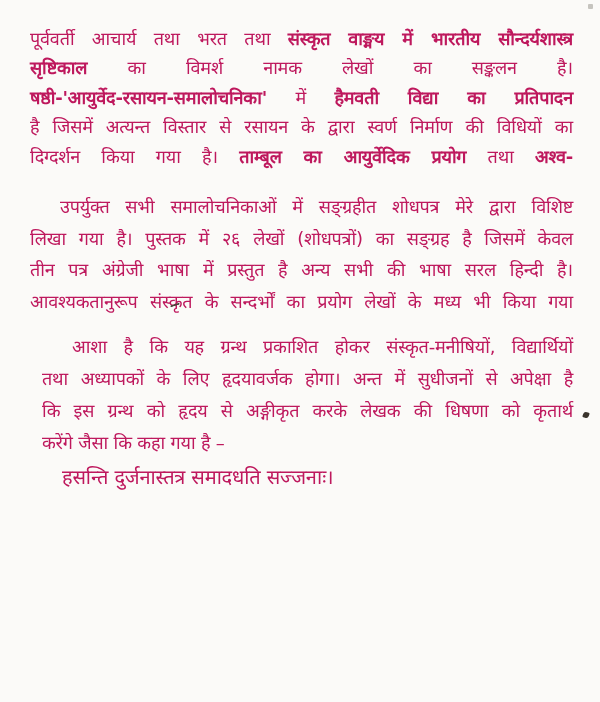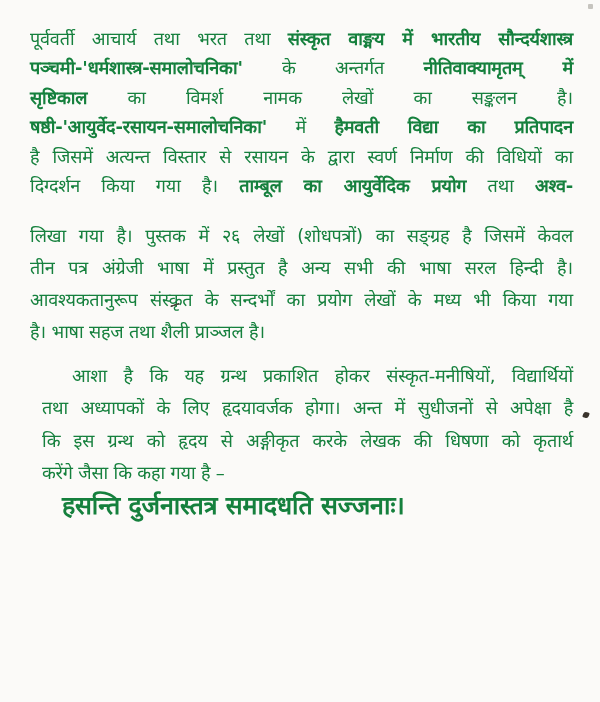--- a/index.html
+++ b/index.html
@@ -3,21 +3,21 @@
 <meta charset="utf-8">
 <style>
   html, body { margin: 0; padding: 0; background: #ffffff; }
   .page {
     position: relative;
     width: 600px;
     height: 702px;
     background: #fbfaf8;
     overflow: hidden;
     font-family: "DejaVu Sans", sans-serif;
-    color: #15803d;
+    color: #be185d;
   }
   .textblock {
     position: absolute;
     left: 30px;
     top: 24px;
     width: 543px;
   }
   .para { margin: 0; }
   .line {
     display: block;
@@ -30,22 +30,22 @@
   .p1 .line { line-height: 29.4px; min-height: 29.4px; }
   .p2 .line { line-height: 31.7px; min-height: 31.7px; }
   .p3 .line { line-height: 32.2px; min-height: 32.2px; margin-left: 12px; }
   .p2 { margin-top: 20px; }
   .p3 { margin-top: 13px; }
   .line.ind { padding-left: 30px; }
   .bld { font-weight: 700; }
   .verse {
     margin-top: 3px;
     padding-left: 32px;
-    font-size: 25px;
-    font-weight: 700;
+    font-size: 20px;
+    font-weight: 400;
     line-height: 28px;
     letter-spacing: -0.2px;
   }
   
   .speck {
     position: absolute;
     top: 4px; right: 7px;
     width: 5px; height: 5px;
     background: #b9b6b0;
     border-radius: 1px;
@@ -68,31 +68,30 @@
     border-radius: 2px;
   }
 </style>
 </head>
 <body>
 
 <div class="page">
   <div class="textblock">
       <div class="para p1">
         <div class="line jl"><span>पूर्ववर्ती आचार्य तथा भरत तथा </span><span class="bld">संस्कृत वाङ्मय में भारतीय सौन्दर्यशास्त्र</span></div>
-        <div class="line jl"><span class="bld">पञ्चमी-'धर्मशास्त्र-समालोचनिका'</span><span> के अन्तर्गत </span><span class="bld">नीतिवाक्यामृतम् में</span></div>
         <div class="line jl"><span class="bld">सृष्टिकाल</span><span> का विमर्श नामक लेखों का सङ्कलन है।</span></div>
         <div class="line jl"><span class="bld">षष्ठी-'आयुर्वेद-रसायन-समालोचनिका'</span><span> में </span><span class="bld">हैमवती विद्या का प्रतिपादन</span></div>
         <div class="line jl"><span>है जिसमें अत्यन्त विस्तार से रसायन के द्वारा स्वर्ण निर्माण की विधियों का</span></div>
         <div class="line jl"><span>दिग्दर्शन किया गया है। </span><span class="bld">ताम्बूल का आयुर्वेदिक प्रयोग</span><span> तथा </span><span class="bld">अश्व-</span></div>
       </div>
       <div class="para p2">
+        <div class="line jl ind"><span>उपर्युक्त सभी समालोचनिकाओं में सङ्ग्रहीत शोधपत्र मेरे द्वारा विशिष्ट</span></div>
         <div class="line jl"><span>लिखा गया है। पुस्तक में २६ लेखों (शोधपत्रों) का सङ्ग्रह है जिसमें केवल</span></div>
         <div class="line jl"><span>तीन पत्र अंग्रेजी भाषा में प्रस्तुत है अन्य सभी की भाषा सरल हिन्दी है।</span></div>
         <div class="line jl"><span>आवश्यकतानुरूप संस्कृत के सन्दर्भों का प्रयोग लेखों के मध्य भी किया गया</span></div>
-        <div class="line"><span>है। भाषा सहज तथा शैली प्राञ्जल है।</span></div>
       </div>
       <div class="para p3">
         <div class="line jl ind"><span>आशा है कि यह ग्रन्थ प्रकाशित होकर संस्कृत-मनीषियों, विद्यार्थियों</span></div>
         <div class="line jl"><span>तथा अध्यापकों के लिए हृदयावर्जक होगा। अन्त में सुधीजनों से अपेक्षा है</span></div>
         <div class="line jl"><span>कि इस ग्रन्थ को हृदय से अङ्गीकृत करके लेखक की धिषणा को कृतार्थ</span></div>
         <div class="line"><span>करेंगे जैसा कि कहा गया है –</span></div>
       </div>
       <div class="verse">हसन्ति दुर्जनास्तत्र समादधति सज्जनाः।</div>
     </div>
   <div class="verse-holder"></div>

